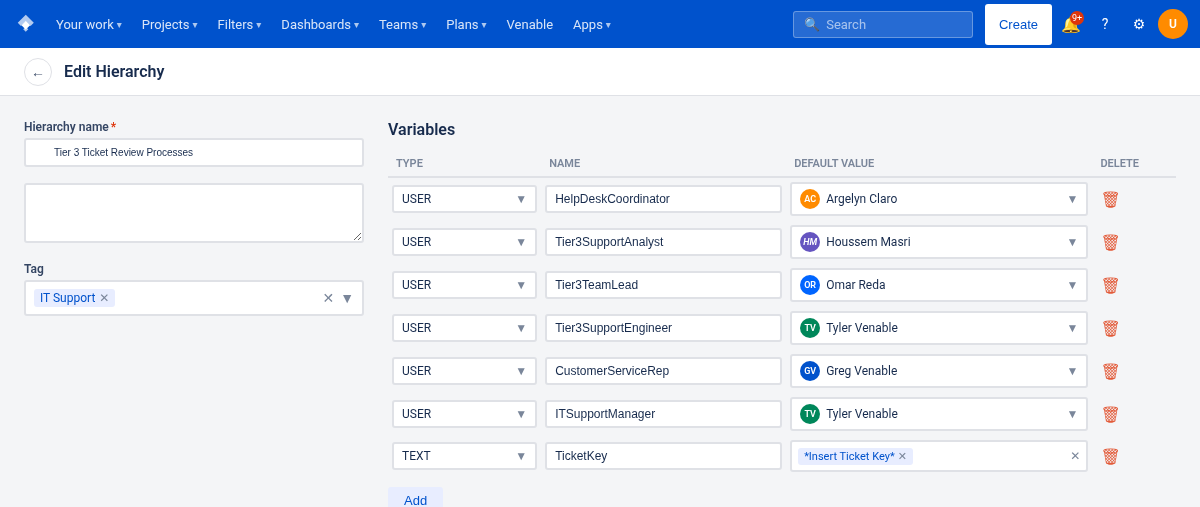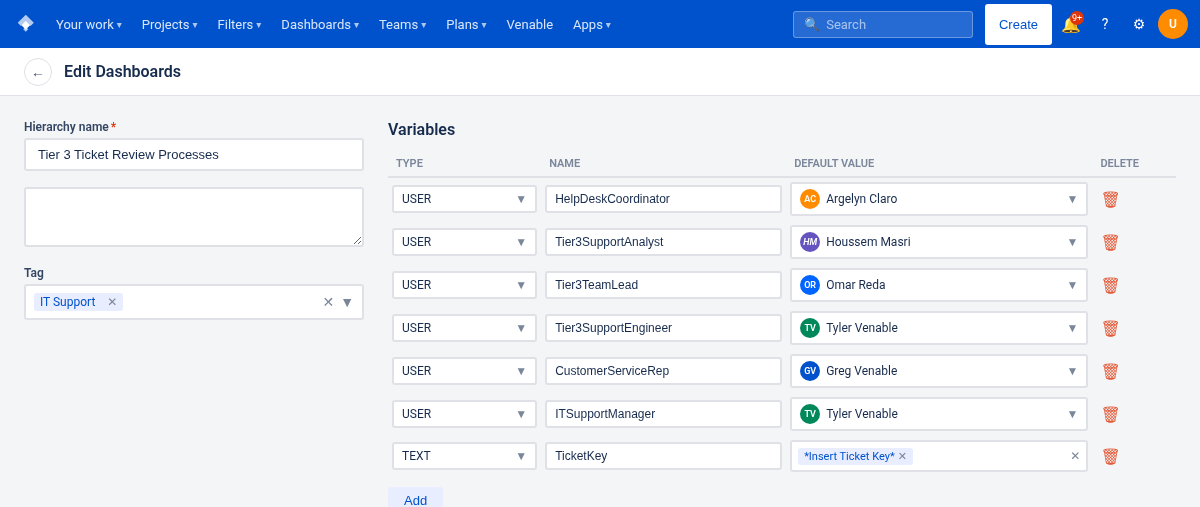--- a/index.html
+++ b/index.html
@@ -162,22 +162,22 @@
       align-items: center;
       gap: 2px;
     }
     .required-star {
       color: #de350b;
     }
     .text-input {
       width: 100%;
       border: 2px solid #dfe1e6;
       border-radius: 3px;
-      padding: 7px 12px;
-      font-size: 13px;
+      padding: 7px 28px;
+      font-size: 10px;
       color: #172b4d;
       background: white;
       outline: none;
     }
     .textarea-input {
       width: 100%;
       border: 2px solid #dfe1e6;
       border-radius: 3px;
       padding: 7px 10px;
       font-size: 13px;
@@ -200,21 +200,21 @@
       cursor: text;
     }
     .tag-chip {
       background: #e8edff;
       color: #0052cc;
       border-radius: 3px;
       padding: 2px 6px;
       font-size: 12px;
       display: flex;
       align-items: center;
-      gap: 12px;
+      gap: 4px;
     }
     .tag-chip-close {
       cursor: pointer;
       font-size: 12px;
       color: #7a869a;
     }
     .tag-clear-btn {
       margin-left: auto;
       cursor: pointer;
       color: #7a869a;
@@ -450,21 +450,21 @@
   </div>
   <div class="avatar-btn">
     <span>U</span>
   </div>
 </nav>
 
 <div class="page-header">
   <button class="back-btn">
     <span>←</span>
   </button>
-  <h1 class="page-title">Edit Dashboards</h1>
+  <h1 class="page-title">Edit Hierarchy</h1>
 </div>
 
 <div class="content">
 
   <div class="left-panel">
     <div class="field-group">
       <div class="field-label">
         <span>Hierarchy name</span>
         <span class="required-star">*</span>
       </div>

